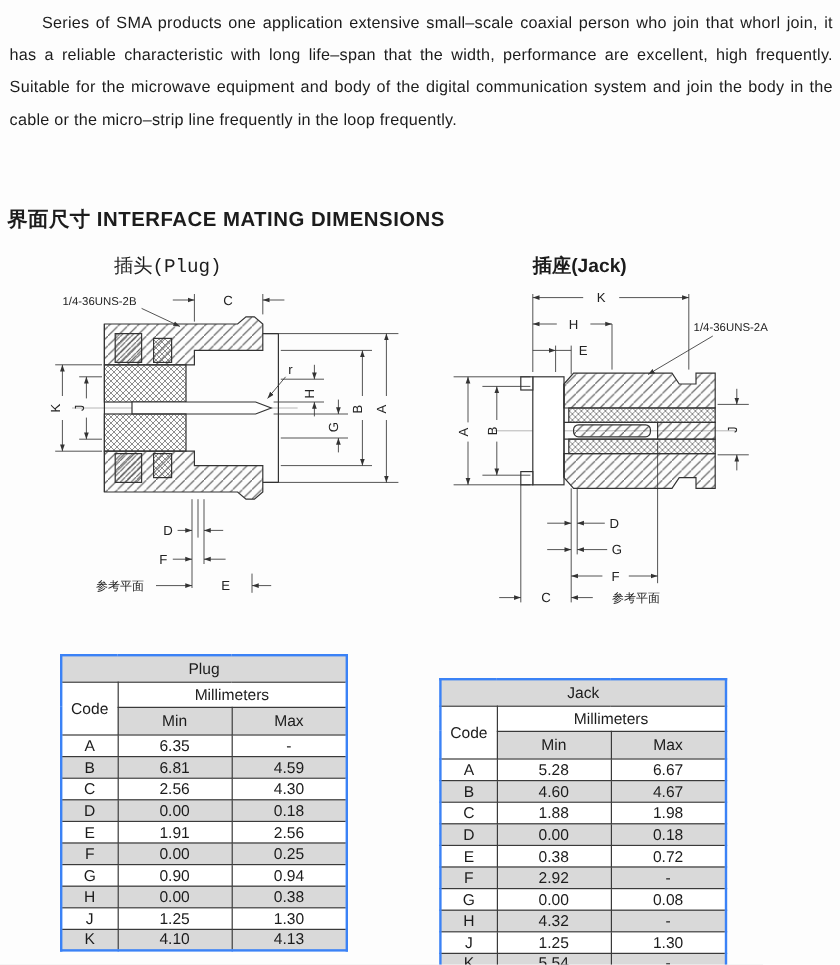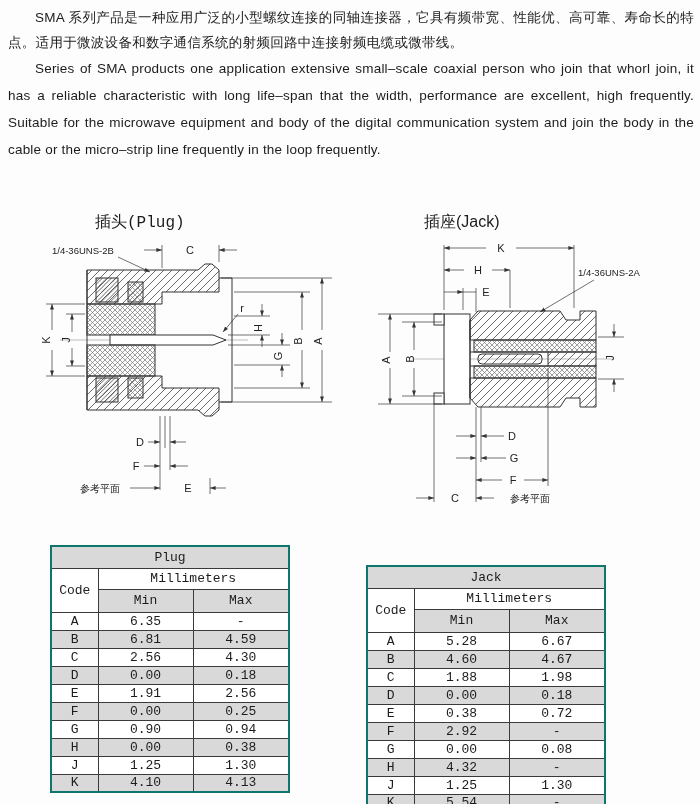--- a/index.html
+++ b/index.html
@@ -8,45 +8,45 @@
     position:relative; width:700px; height:804px; margin:0 auto;
     background:#fdfdfd; color:#1c1c1c; overflow:hidden;
     font-family:"Liberation Sans","DejaVu Sans",sans-serif;
   }
   .intro { position:absolute; left:8px; top:5px; width:686px; text-align:justify; }
   .intro p { text-indent:2em; }
   .intro .cn { font-size:13.5px; line-height:25px; letter-spacing:0.3px; }
   .intro .en { font-size:13.5px; line-height:27px; letter-spacing:0.2px; }
   .section-title { position:absolute; left:6px; top:171px; font-size:17px; font-weight:bold; letter-spacing:0.4px; }
   .sub-title { position:absolute; top:212px; font-size:16px; }
-  .plug-sub { left:95px;font-family:Liberation Mono, monospace; } .jack-sub { left:424px; }
+  .plug-sub { left:95px;font-family:Liberation Mono, monospace; } .jack-sub { left:444px;font-weight:bold; }
   .drawing { position:absolute; }
   .plug-svg { left:10px; top:240px; } .jack-svg { left:352px; top:240px; }
   svg text { font-family:"Liberation Sans","DejaVu Sans",sans-serif; fill:#222; }
   .dim { font-size:11px; } .callout { font-size:9.5px; } .cnlbl { font-size:10px; }
   table { position:absolute; border-collapse:collapse; table-layout:fixed; background:#fff; }
   .t-plug { left:50px; top:545px; width:238px; }
   .t-jack { left:366px; top:545px; width:238px;margin-top:20px; }
   td { border:1.5px solid #3a3a3a; text-align:center; font-size:13px; height:18px; padding:0; color:#1c1c1c; }
-  table { border:2px solid #0f766e;font-family:Liberation Mono, monospace; }
+  table { border:2px solid #3b82f6; }
   tr.title-row td { height:22px; }
   tr.unit-row td { height:21px; }
   tr.mm-row td { height:23px;text-align:center; }
   .shade { background:#d9d9d9; }
 </style>
 </head>
 <body>
 
 <div class="page">
 
   <div class="intro">
-    <p class="cn">SMA 系列产品是一种应用广泛的小型螺纹连接的同轴连接器，它具有频带宽、性能优、高可靠、寿命长的特点。适用于微波设备和数字通信系统的射频回路中连接射频电缆或微带线。</p>
     <p class="en">Series of SMA products one application extensive small–scale coaxial person who join that whorl join, it has a reliable characteristic with long life–span that the width, performance are excellent, high frequently. Suitable for the microwave equipment and body of the digital communication system and join the body in the cable or the micro–strip line frequently in the loop frequently.</p>
   </div>
 
+  <div class="section-title">界面尺寸 INTERFACE MATING DIMENSIONS</div>
 
   <div class="sub-title plug-sub">插头(Plug)</div>
   <div class="sub-title jack-sub">插座(Jack)</div>
 
   <svg class="drawing plug-svg" width="335" height="258" viewBox="0 0 335 258">
     <defs>
       <pattern id="ph" patternUnits="userSpaceOnUse" width="8" height="8">
           <path d="M0,8 L8,0" stroke="#6a6a6a" stroke-width="1"></path>
         </pattern>
       <pattern id="phd" patternUnits="userSpaceOnUse" width="4.5" height="4.5">

